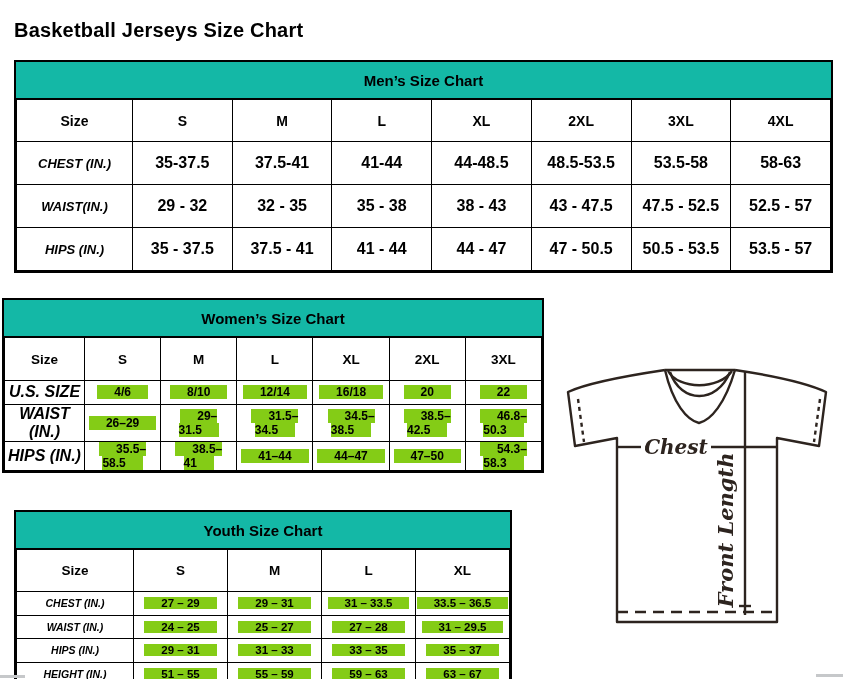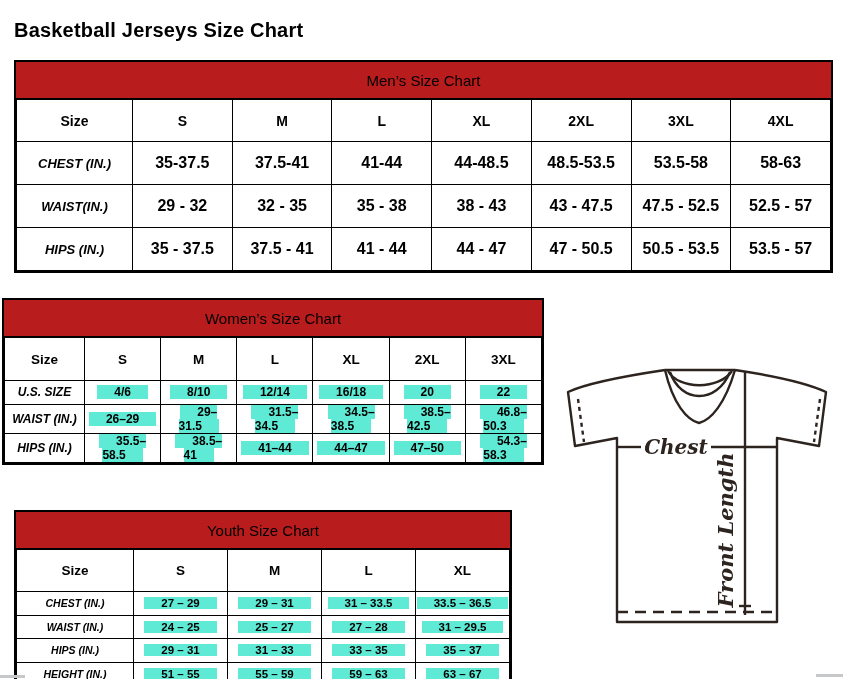--- a/index.html
+++ b/index.html
@@ -1,52 +1,52 @@
 <!DOCTYPE html>
 <html><head>
 <meta charset="utf-8">
 <style>
   html,body{margin:0;padding:0;background:#fff;}
   #page{position:relative;width:843px;height:679px;background:#fff;overflow:hidden;
         font-family:"Liberation Sans",sans-serif;color:#000;}
   .page-title{position:absolute;left:14px;top:6px;width:780px;text-align:left;
         font-size:20px;font-weight:bold;letter-spacing:.2px;}
   .chart{position:absolute;border:2px solid #000;background:#fff;}
-  .band{background:#b91c1c;border-bottom:1px solid #000;text-align:center;
-        font-weight:normal;font-size:15px;padding:10px 0 9px 0;}
+  .band{background:#14b8a6;border-bottom:1px solid #000;text-align:center;
+        font-weight:bold;font-size:15px;padding:10px 0 9px 0;}
   table{border-collapse:collapse;width:100%;table-layout:fixed;}
   th,td{border:1px solid #000;text-align:center;font-weight:bold;padding:0;color:#000;}
   thead th{font-size:14px;}
   tbody th{font-size:12px;font-style:italic;}
   td{font-size:13px;}
   
   .chart-men{left:14px;top:60px;width:815px;}
   .chart-men thead tr{height:42px;}
   .chart-men tbody tr{height:43px;}
   .chart-men thead th:first-child{width:115px;}
   .chart-men tbody th{font-size:13px;}
   .chart-men td{font-size:16px;}
   
   .chart-women{left:2px;top:298px;width:538px;}
   .chart-women thead tr{height:43px;}
   .chart-women tbody tr{height:23.5px;}
   .chart-women thead th:first-child{width:79px;}
   .chart-women thead th{font-size:13.5px;}
-  .chart-women tbody th{font-size:12px;}
+  .chart-women tbody th{font-size:16px;}
   .chart-women td{font-size:12px;}
   
   .chart-youth{left:14px;top:493px;width:494px;margin-top:17px;}
   .chart-youth thead tr{height:42px;}
   .chart-youth tbody tr{height:23.5px;}
   .chart-youth thead th:first-child{width:116px;}
   .chart-youth thead th{font-size:13.5px;}
   .chart-youth tbody th{font-size:10.5px;}
   .chart-youth td{font-size:11.5px;}
   
-  .hl-vals .val{background:#5eead4;padding:0 17px;}
+  .hl-vals .val{background:#84cc16;padding:0 17px;}
   
   .jersey{position:absolute;left:563px;top:366px;width:272px;height:262px;}
   
   .sb{position:absolute;background:#c6c8ca;height:3px;}
   .sb-left{left:0;top:675px;width:25px;}
   .sb-right{left:816px;top:674px;width:27px;}
 </style>
 </head>
 <body>
 

